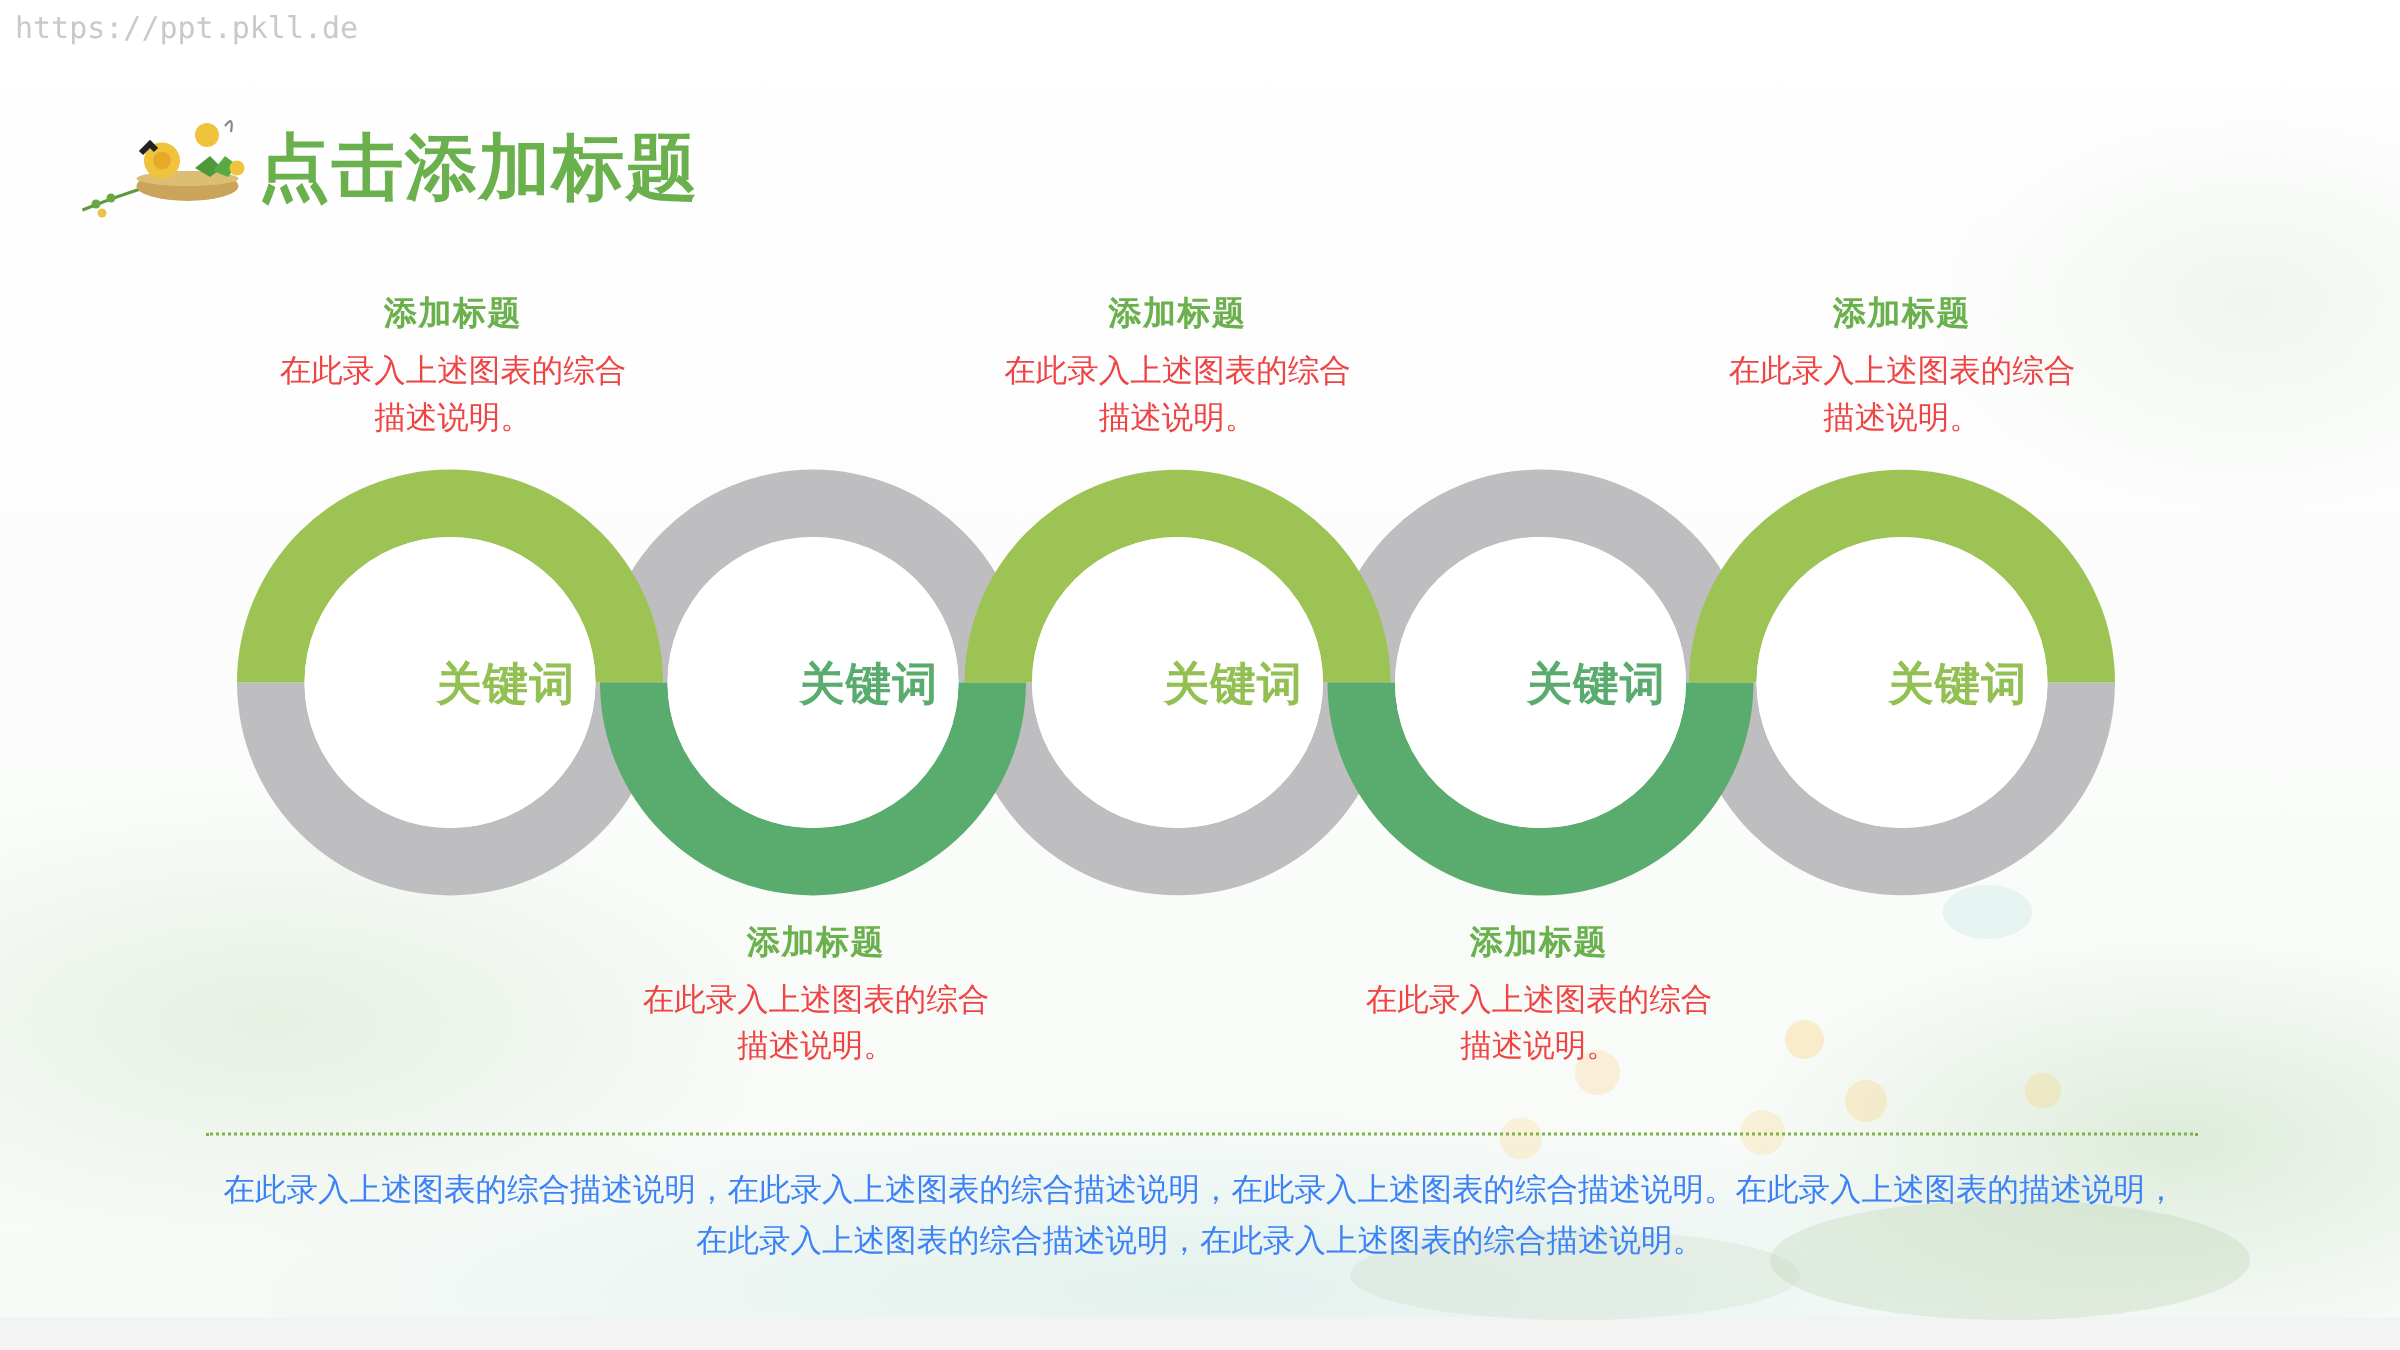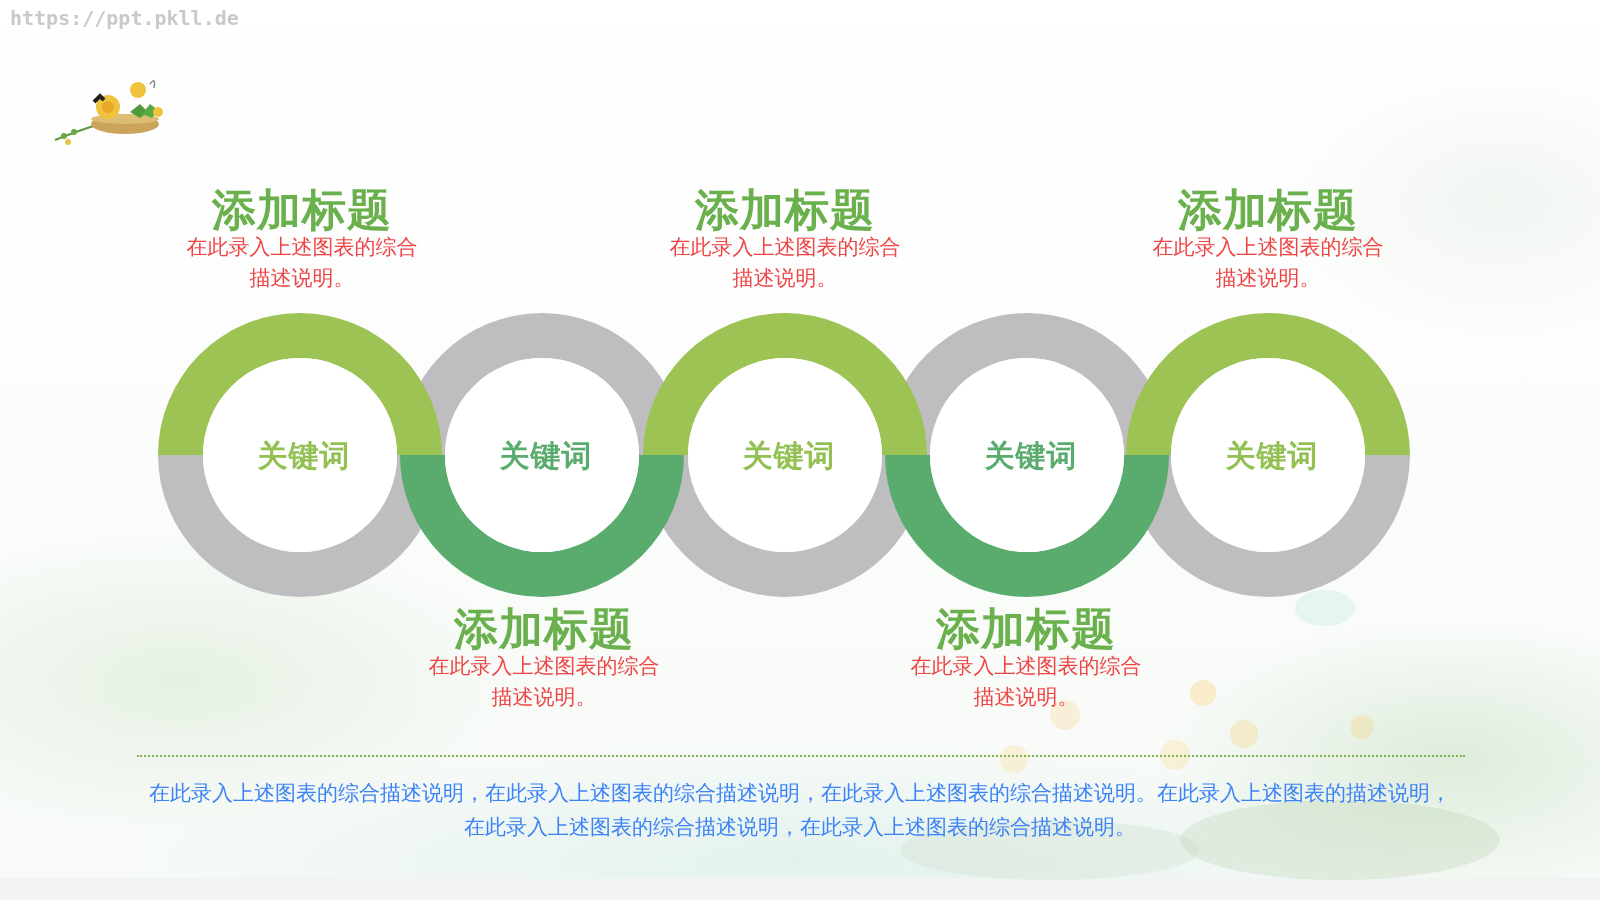--- a/index.html
+++ b/index.html
@@ -17,39 +17,39 @@
       radial-gradient(ellipse 320px 200px at 1500px 200px, rgba(236,242,236,0.7), rgba(255,255,255,0) 70%),
       linear-gradient(#ffffff, #f7faf7);
   }
   .bg-bottom-strip {
     position: absolute; left: 0; right: 0; bottom: 0; height: 22px;
     background: linear-gradient(#f0f4f2, #f7f2f4);
   }
   .watermark {
     position: absolute; left: 10px; top: 6px;
     font-family: "DejaVu Sans Mono", "Liberation Mono", monospace;
-    font-size: 20px; font-weight: bold; color: #c9c9c9; letter-spacing: 0px;
+    font-size: 20px; font-weight: normal; color: #c9c9c9; letter-spacing: 0px;
   }
   .title-wrap { position: absolute; left: 50px; top: 72px; display: flex; align-items: center; }
   .basket { width: 120px; height: 80px; }
   .page-title {
     font-family: "DejaVu Sans", sans-serif; font-weight: bold;
     font-size: 48px; color: #6ab04c; margin-left: 2px; letter-spacing: 1px;
   }
   .ring-svg { position: absolute; left: 0; top: 0; width: 1600px; height: 900px; }
   .kw {
-    position: absolute; width: 160px; text-align: center;
+    position: absolute; width: 160px; text-align: right;
     font-weight: bold; font-size: 30px; top: 436px; transform: translateX(-80px);
     letter-spacing: 1px;
   }
   .kw.light { color: #93c052; }
   .kw.dark { color: #5aac6e; }
   .block { position: absolute; width: 280px; text-align: center; transform: translateX(-140px); }
   .block-title {
-    font-weight: bold; font-size: 44px; color: #6ab04c; line-height: 44px; letter-spacing: 1px;
+    font-weight: bold; font-size: 22px; color: #6ab04c; line-height: 44px; letter-spacing: 1px;
   }
   .block-desc {
     font-size: 21px; color: #ef4444; line-height: 31px; width: 240px; margin: 0 auto;
   }
   .divider {
     position: absolute; left: 137px; width: 1328px; top: 755px; height: 0;
     border-top: 2px dotted #7fb34a;
   }
   .summary {
     position: absolute; left: 145px; width: 1310px; top: 776px;
@@ -85,20 +85,21 @@
     <ellipse cx="75" cy="47" rx="34" ry="5" fill="#ddbd72"></ellipse>
     <circle cx="58" cy="35" r="12" fill="#f0c33c"></circle>
     <circle cx="58" cy="35" r="6" fill="#e8a92a"></circle>
     <circle cx="88" cy="18" r="8" fill="#f0c33c"></circle>
     <path d="M80 40 l10 -8 l8 8 l-8 6 z" fill="#4e9a3a"></path>
     <path d="M92 42 l8 -10 l8 6 l-6 8 z" fill="#5aaa44"></path>
     <circle cx="108" cy="40" r="5" fill="#f0c33c"></circle>
     <path d="M44 30 l6 -6 l4 4" stroke="#222" stroke-width="4" fill="none"></path>
     <path d="M100 12 q6 -8 4 4" stroke="#888" stroke-width="1.5" fill="none"></path>
   </svg>
+  <div class="page-title">点击添加标题</div>
 </div>
 
 <svg class="ring-svg" viewBox="0 0 1600 900">
   <defs>
     
   </defs>
 
   <g>
     <path d="M158 455 A142 142 0 0 0 442 455 L397 455 A97 97 0 0 1 203 455 Z" fill="#bebec0"></path>
     <path d="M400 455 A142 142 0 0 1 684 455 L639 455 A97 97 0 0 0 445 455 Z" fill="#bebec0"></path>

